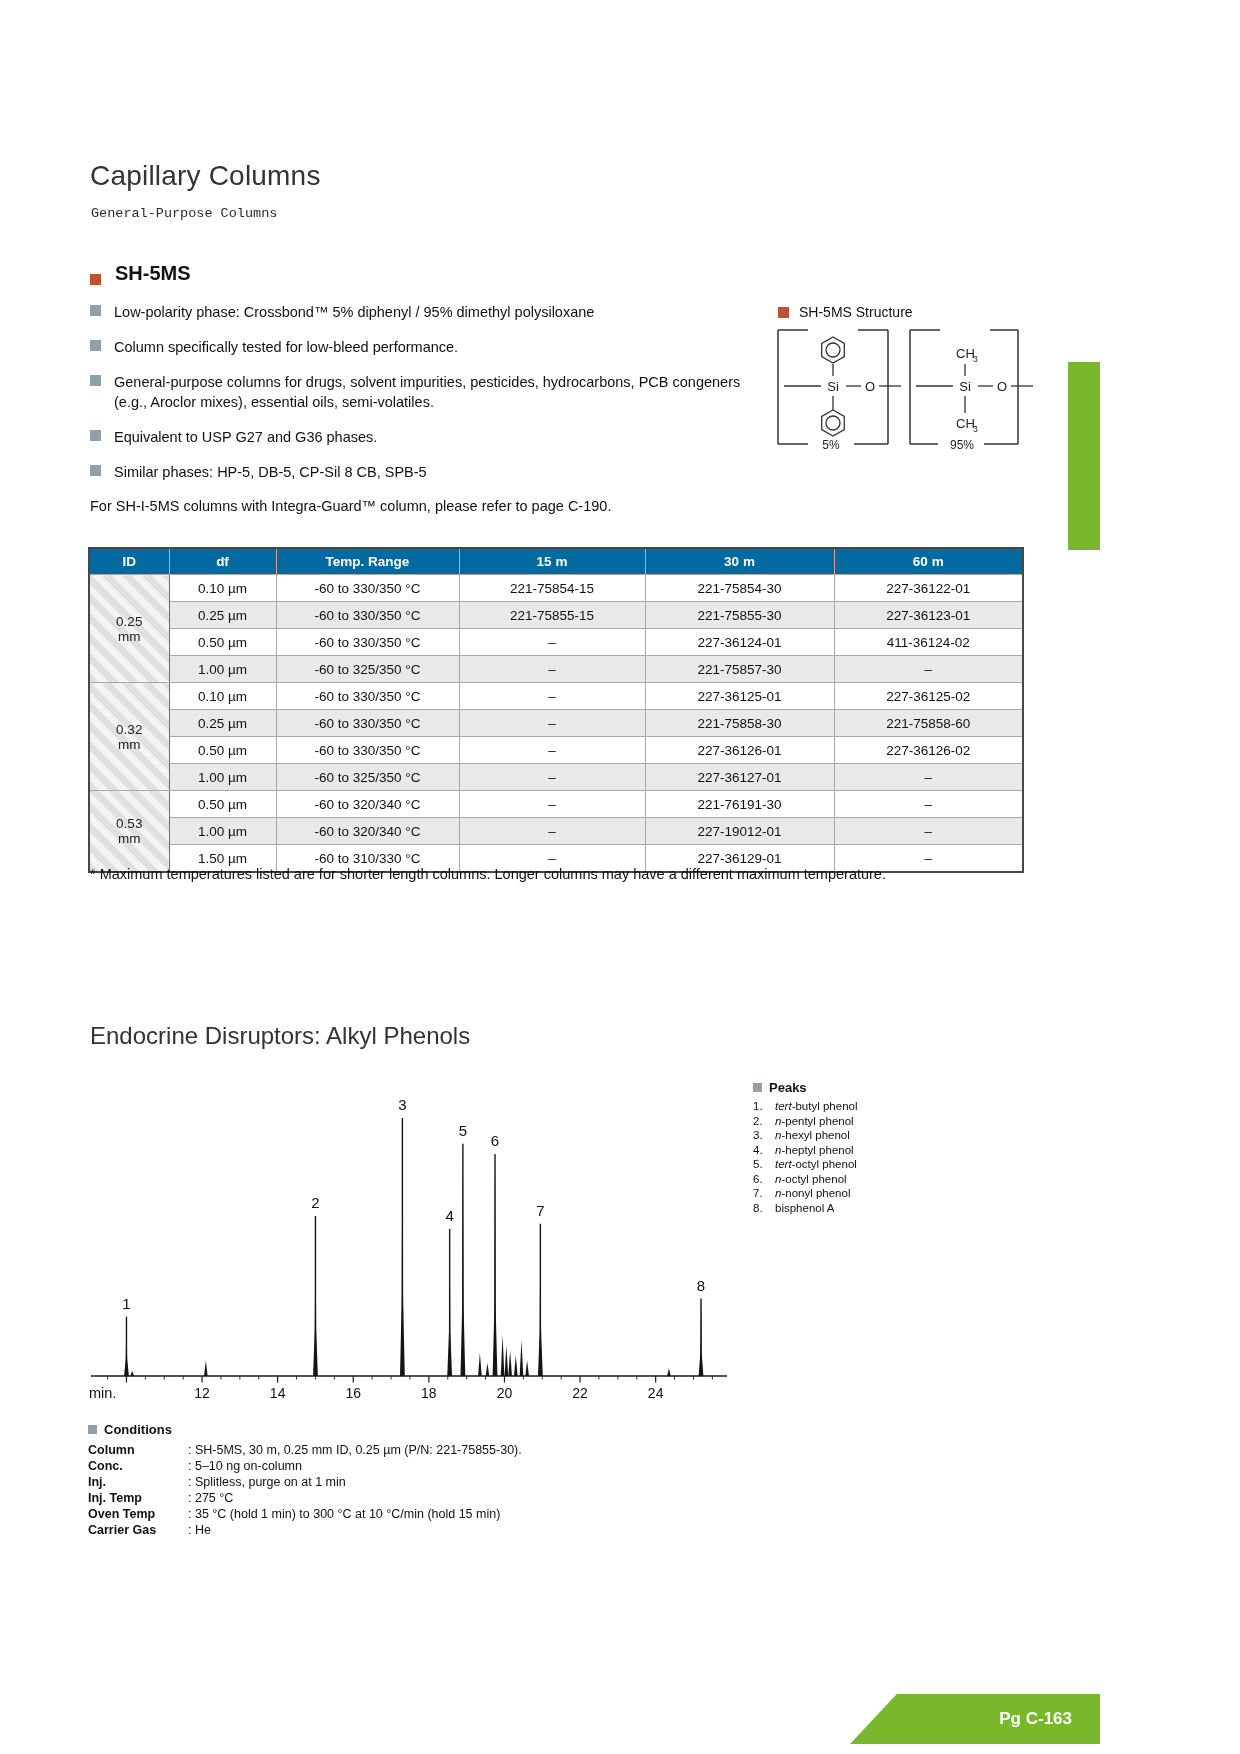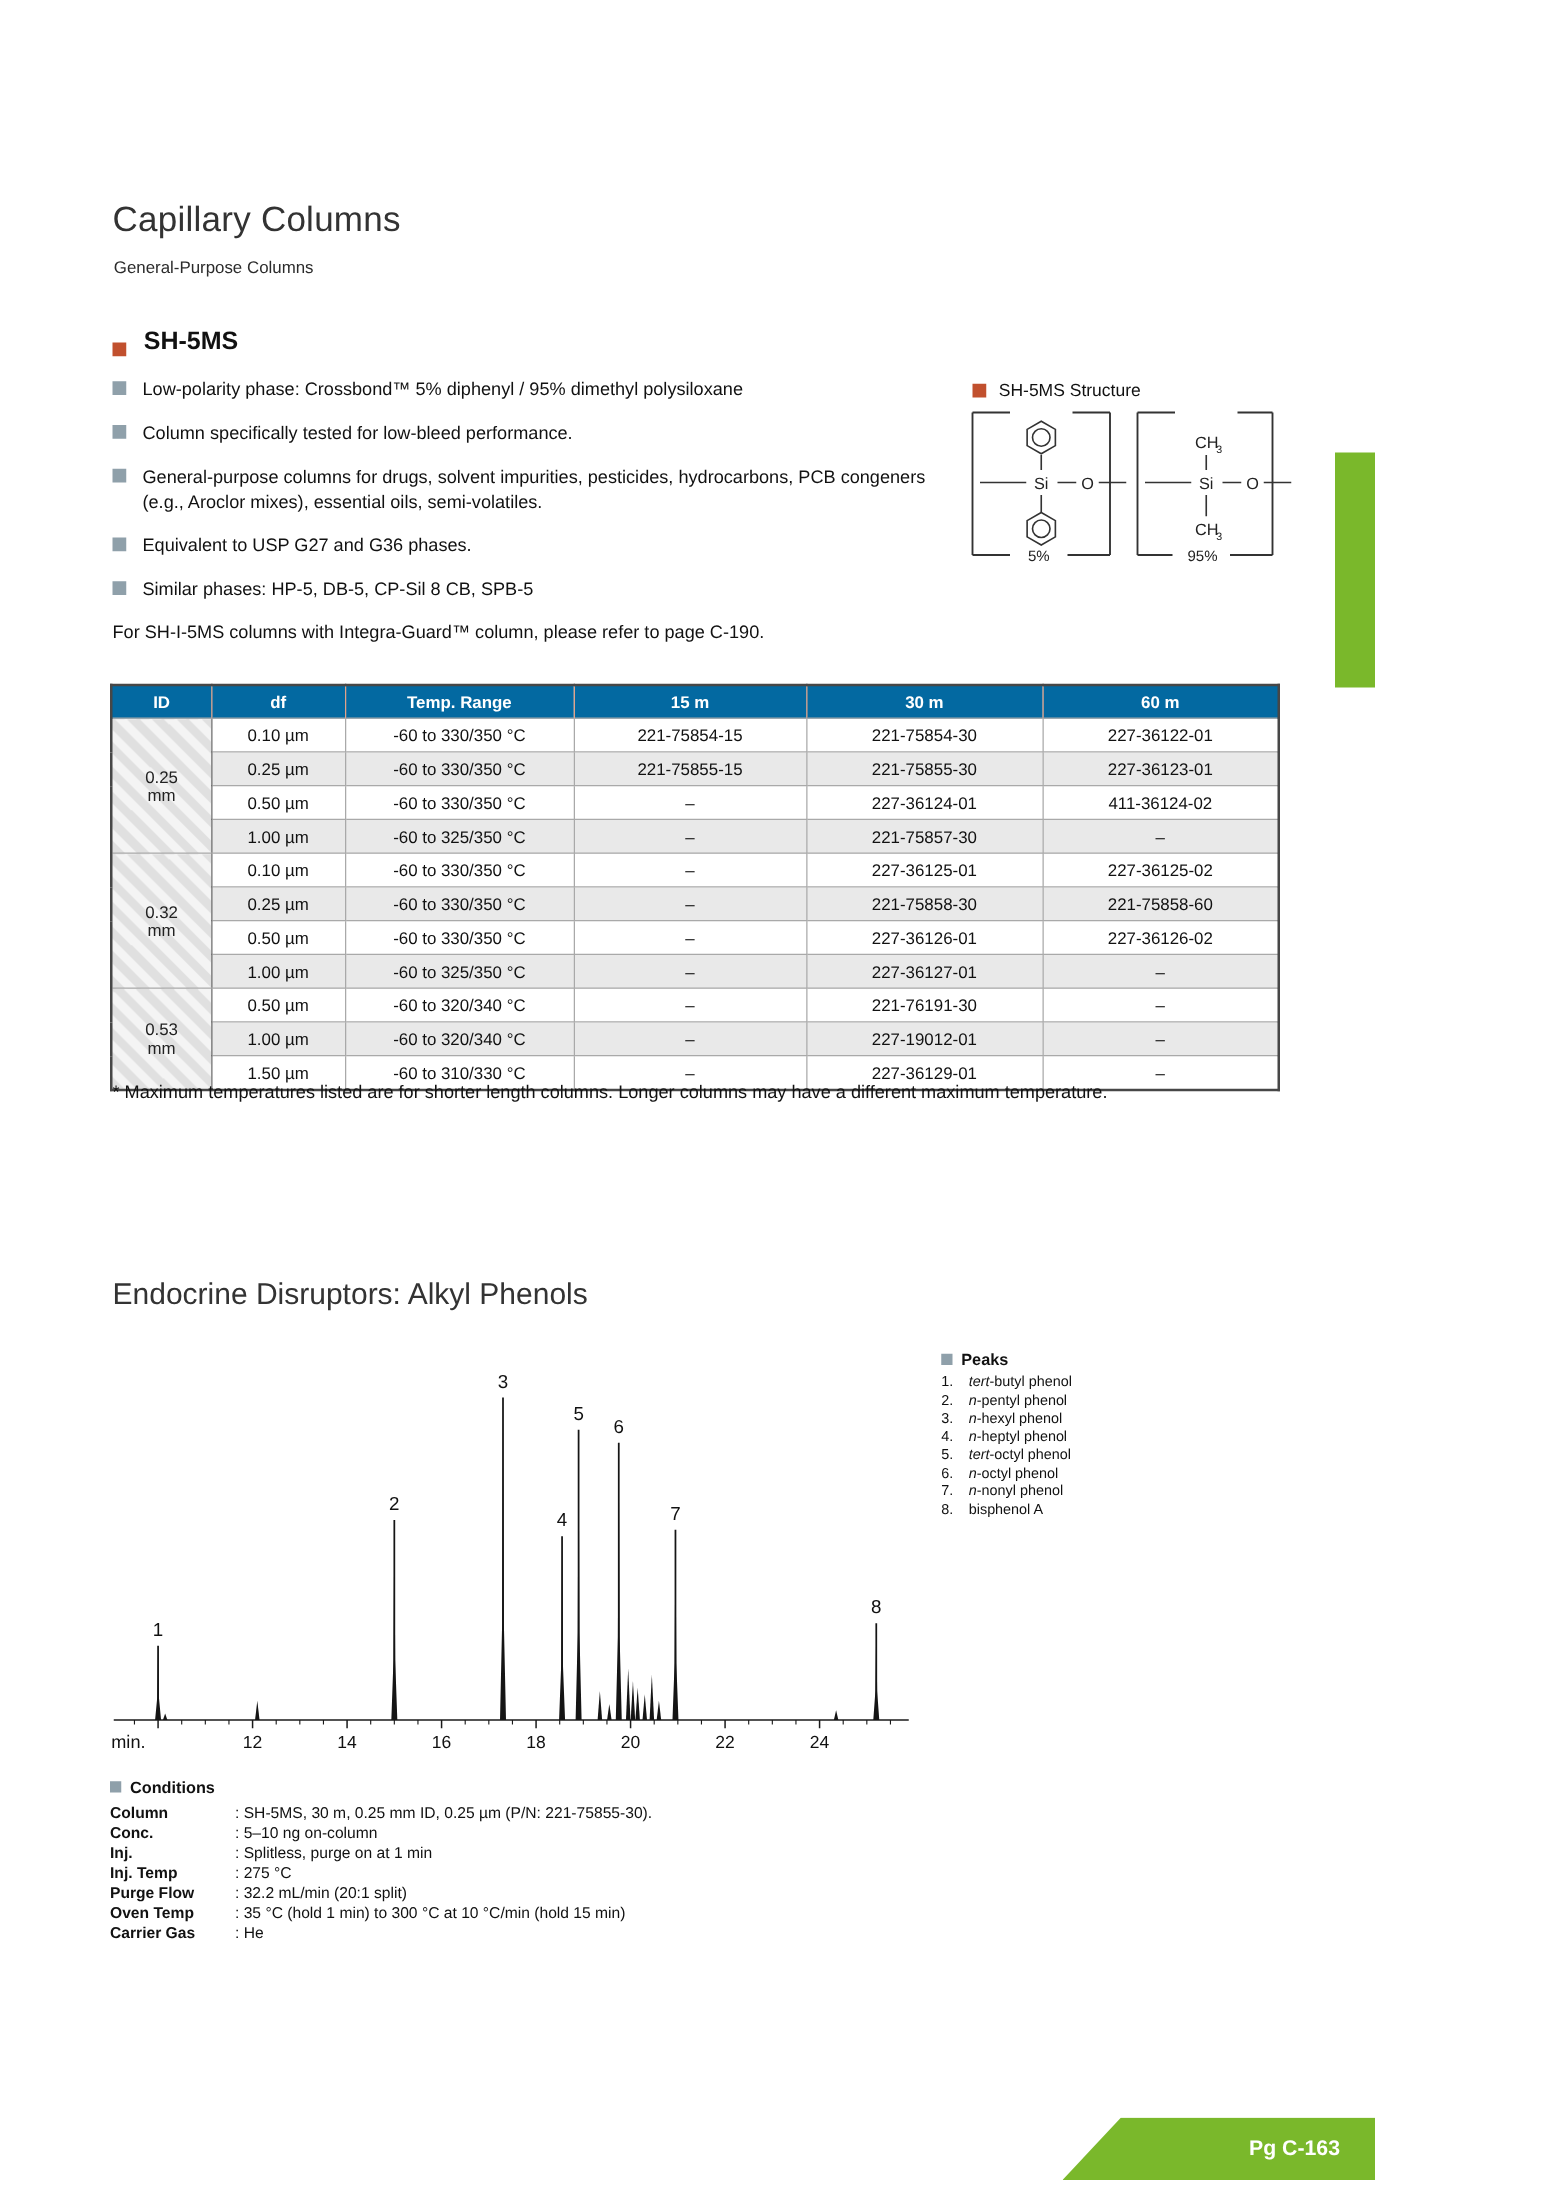--- a/index.html
+++ b/index.html
@@ -1,21 +1,21 @@
 <!DOCTYPE html>
 <html><head>
 <meta charset="utf-8">
 <style>
   html,body{margin:0;padding:0;background:#fff;}
   .page{position:relative;width:1100px;height:1754px;background:#fff;overflow:hidden;
         font-family:"Liberation Sans",sans-serif;color:#1a1a1a;}
   .abs{position:absolute;}
 
   .page-title{left:90px;top:160px;font-size:28px;font-weight:400;color:#333;letter-spacing:0.2px;}
-  .page-subtitle{left:91px;top:206px;font-size:13.5px;color:#2b2b2b;}
+  .page-subtitle{left:91px;top:206px;font-size:13.5px;color:#2b2b2b;font-family:Liberation Mono, monospace;}
 
   .sq{display:inline-block;width:11px;height:11px;background:#8fa0aa;flex:0 0 11px;}
   .sq.red{background:#c1502e;}
   .sq.small{width:9px;height:9px;flex:0 0 9px;}
 
   .section-head{left:90px;top:262px;display:flex;align-items:flex-end;gap:14px;}
   .section-head .label{font-size:20px;font-weight:bold;color:#111;}
 
   .bullets{left:90px;top:302px;width:680px;}
   .bullet{display:flex;gap:13px;margin-bottom:15px;align-items:flex-start;}
@@ -417,24 +417,20 @@
         </div>
         <div class="cond-row">
           <span class="clabel">Inj.</span>
           <span class="cvalue">: Splitless, purge on at 1 min</span>
         </div>
         <div class="cond-row">
           <span class="clabel">Inj. Temp</span>
           <span class="cvalue">: 275 °C</span>
         </div>
         <div class="cond-row">
-          <span class="clabel">Purge Flow</span>
-          <span class="cvalue">: 32.2 mL/min (20:1 split)</span>
-        </div>
-        <div class="cond-row">
           <span class="clabel">Oven Temp</span>
           <span class="cvalue">: 35 °C (hold 1 min) to 300 °C at 10 °C/min (hold 15 min)</span>
         </div>
         <div class="cond-row">
           <span class="clabel">Carrier Gas</span>
           <span class="cvalue">: He</span>
         </div>
       </div>
   </div>
 

